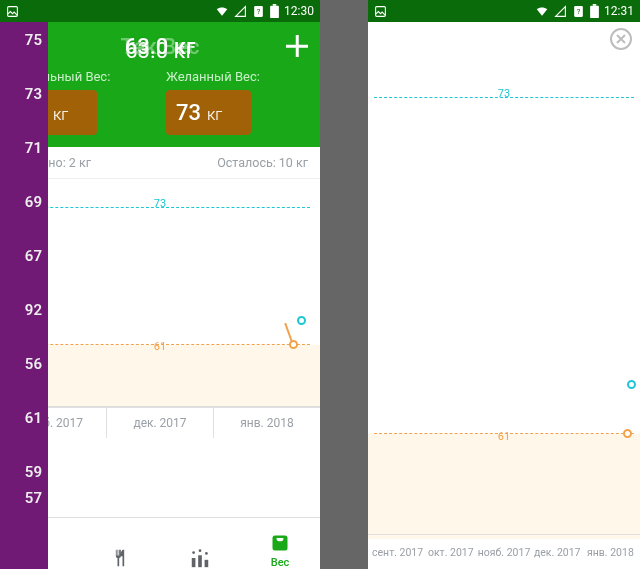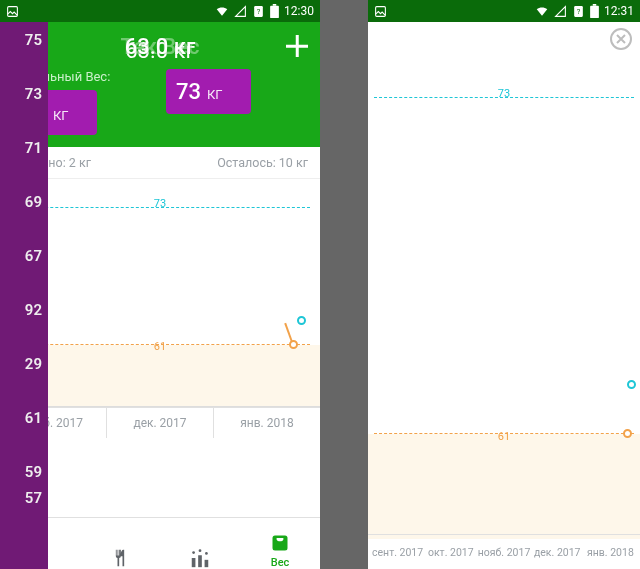--- a/index.html
+++ b/index.html
@@ -27,21 +27,21 @@
   .plus { width:22px; height:22px; position:relative; }
   .plus::before, .plus::after { content:""; position:absolute; background:#fff; }
   .plus::before { left:50%; top:0; width:2.5px; height:100%; transform:translateX(-50%); }
   .plus::after { top:50%; left:0; height:2.5px; width:100%; transform:translateY(-50%); }
 
   .subline { text-align:center; font-size:13px; color:#d6f3d6; margin-top:18px; }
 
   .weights-row { display:flex; padding:6px 12px 0 12px; gap:12px; }
   .weight-col { flex:1; }
   .weight-label { font-size:13px; color:#c9efc9; margin-bottom:6px; }
-  .weight-pill { background:#a21caf; color:#fff; border-radius:4px; padding:10px 10px; display:flex; align-items:baseline; gap:6px; width:85px; }
+  .weight-pill { background:#a16207; color:#fff; border-radius:4px; padding:10px 10px; display:flex; align-items:baseline; gap:6px; width:85px; }
   .weight-pill .n { font-size:22px; font-weight:500; }
   .weight-pill .u { font-size:13px; opacity:0.9; }
 
   
   .stats-row { background:#fff; display:flex; justify-content:space-between; padding:8px 12px; font-size:12.5px; color:#9aa0a6; border-bottom:1px solid #eee; }
 
   
   .left-chart { position:relative; height:228px; background:#fff; }
   .lc-target-line { position:absolute; left:10px; right:10px; border-top:1.5px dashed #1ec6d6; }
   .lc-target-label { position:absolute; font-size:11px; color:#1ec6d6; }
@@ -150,20 +150,21 @@
       </div>
       <div class="weights-row">
         <div class="weight-col">
           <div class="weight-label">Начальный Вес:</div>
           <div class="weight-pill">
             <span class="n">61</span>
             <span class="u">КГ</span>
           </div>
         </div>
         <div class="weight-col" style="text-align:left;">
+          <div class="weight-label">Желанный Вес:</div>
           <div class="weight-pill">
             <span class="n">73</span>
             <span class="u">КГ</span>
           </div>
         </div>
       </div>
     </div>
 
     <div class="stats-row">
       <span>Набрано: 2 кг</span>
@@ -228,21 +229,21 @@
   </div>
 
   <div class="gap">
     <div class="yaxis">
         <div class="ytick" style="top: 18px;">75</div>
         <div class="ytick" style="top: 72px;">73</div>
         <div class="ytick" style="top: 126px;">71</div>
         <div class="ytick" style="top: 180px;">69</div>
         <div class="ytick" style="top: 234px;">67</div>
         <div class="ytick" style="top: 288px;">92</div>
-        <div class="ytick" style="top: 342px;">29</div>
+        <div class="ytick" style="top: 342px;">56</div>
         <div class="ytick" style="top: 396px;">61</div>
         <div class="ytick" style="top: 450px;">59</div>
         <div class="ytick" style="top: 476px;">57</div>
       </div>
   </div>
 
   <div class="screen right">
     <div class="statusbar right-sb">
       <div class="sb-left">
         <span class="sb-icon">

